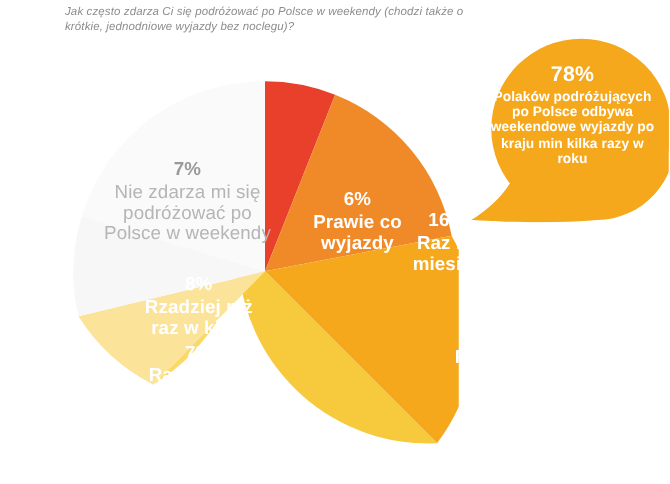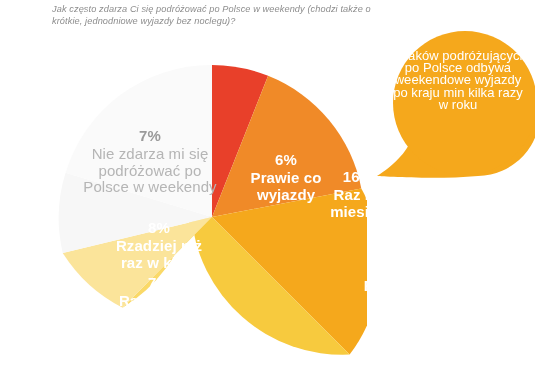--- a/index.html
+++ b/index.html
@@ -108,22 +108,22 @@
   }
   .callout-text .pct {
     display: block;
     font-size: 17px;
     font-weight: bold;
     margin-bottom: 2px;
     letter-spacing: 0.2px;
   }
   .callout-text .txt {
     display: block;
-    font-size: 13px;
-    font-weight: normal;
+    font-size: 11px;
+    font-weight: bold;
     line-height: 12.2px;
     letter-spacing: 0.05px;
   }
 </style>
 </head>
 <body>
 
 <div id="infographic">
 
   <div class="header">
@@ -185,17 +185,18 @@
       <span class="txt">Nie zdarza mi się podróżować po Polsce w weekendy</span>
     </div>
   </div>
 
   <div class="callout">
     <svg width="160" height="150" viewBox="0 0 160 150">
       <path d="M2,148 C2,148 40,126 40,96 A63,63 0 1,1 103,148 C60,152 2,148 2,148 Z" fill="#F5A81C"></path>
       <circle cx="90" cy="75" r="72" fill="#F5A81C"></circle>
     </svg>
     <div class="callout-text">
+      <span class="pct">78%</span>
       <span class="txt">Polaków podróżujących po Polsce odbywa weekendowe wyjazdy po kraju min kilka razy w roku</span>
     </div>
   </div>
 
 </div>
 
 </body></html>

